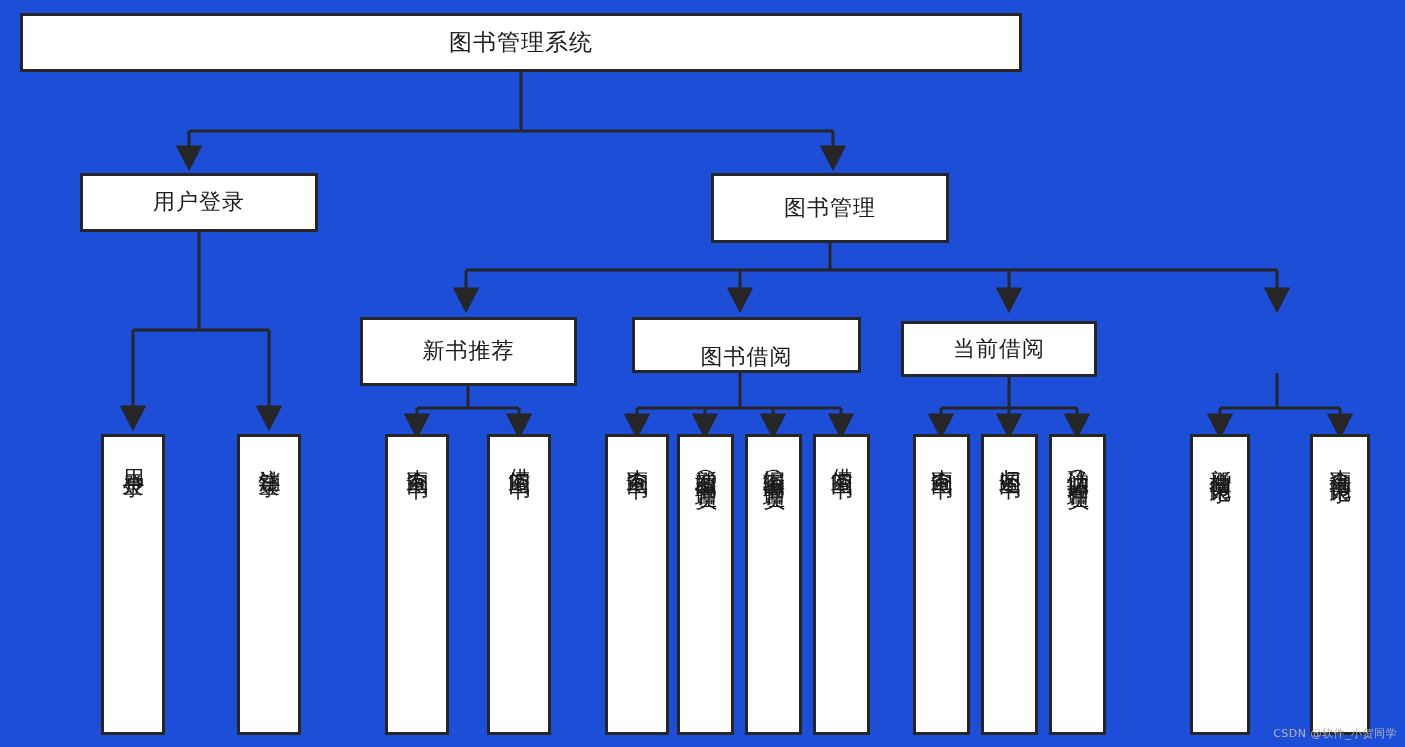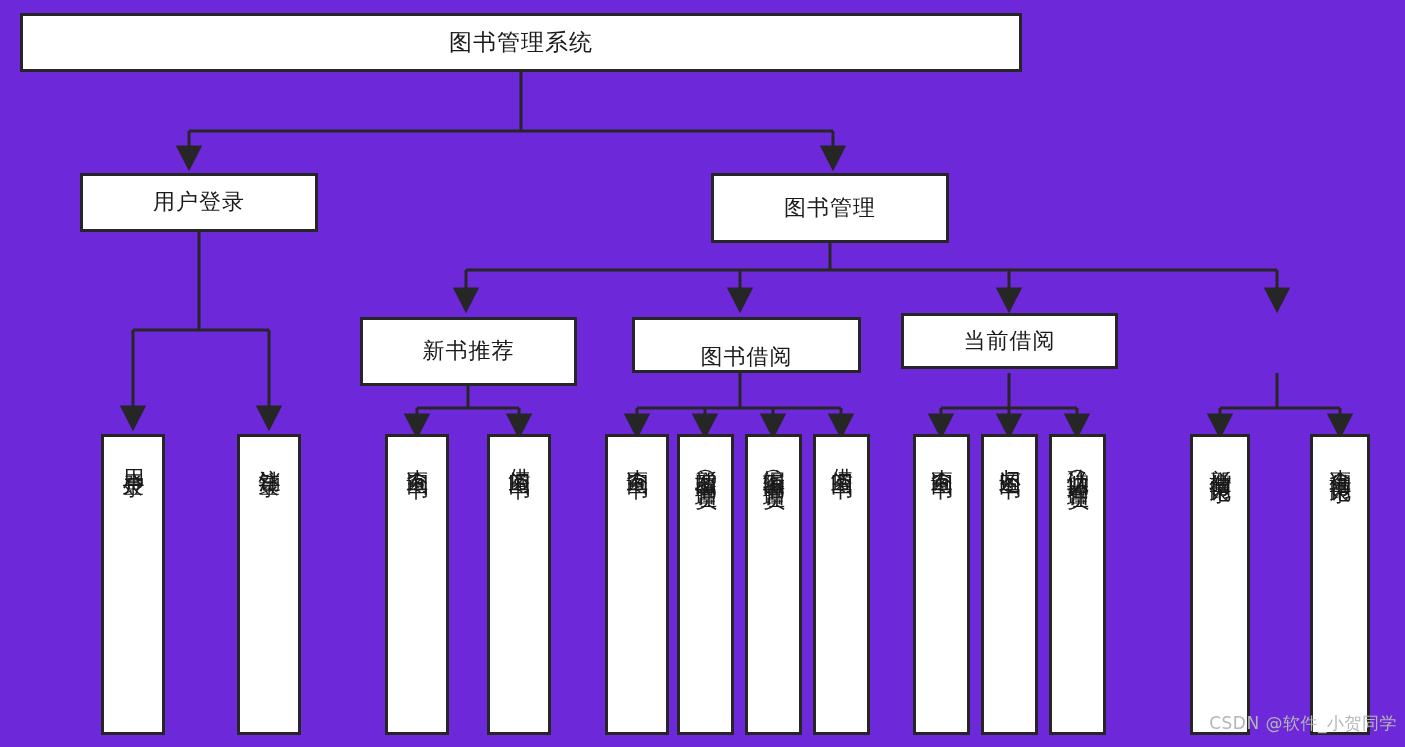--- a/index.html
+++ b/index.html
@@ -4,21 +4,21 @@
 <style>
   html, body {
     margin: 0;
     padding: 0;
     background: #ffffff;
   }
   #canvas {
     position: relative;
     width: 1405px;
     height: 747px;
-    background: #6d28d9;
+    background: #1d4ed8;
     font-family: "DejaVu Sans", "Liberation Sans", sans-serif;
     overflow: hidden;
   }
   #edges {
     position: absolute;
     left: 0;
     top: 0;
     width: 1405px;
     height: 747px;
     pointer-events: none;
@@ -50,22 +50,22 @@
     line-height: 1.22;
     letter-spacing: 3px;
     white-space: nowrap;
   }
   .node.root {
     font-size: 23px;
   }
   .watermark {
     position: absolute;
     right: 8px;
-    bottom: 12px;
-    font-size: 17px;
+    bottom: 6px;
+    font-size: 11px;
     color: #b5b5b5;
     letter-spacing: 0.5px;
     white-space: nowrap;
   }
 </style>
 </head>
 <body>
 
 <div id="canvas">
 
@@ -129,21 +129,21 @@
   <div class="node horiz" style="left:711px; top:173px; width:238px; height:70px;">
     <span>图书管理</span>
   </div>
 
   <div class="node horiz" style="left:360px; top:317px; width:217px; height:69px;">
     <span>新书推荐</span>
   </div>
   <div class="node horiz" style="left:632px; top:317px; width:229px; height:56px;align-items:flex-end;">
     <span>图书借阅</span>
   </div>
-  <div class="node horiz" style="left:901px; top:313px; width:217px; height:56px;">
+  <div class="node horiz" style="left:901px; top:321px; width:196px; height:56px;">
     <span>当前借阅</span>
   </div>
 
   <div class="node vert" style="left:101px; top:434px; width:64px; height:301px;">
     <span class="vtext">用户登录</span>
   </div>
   <div class="node vert" style="left:237px; top:434px; width:64px; height:301px;">
     <span class="vtext">注销登录</span>
   </div>
 

